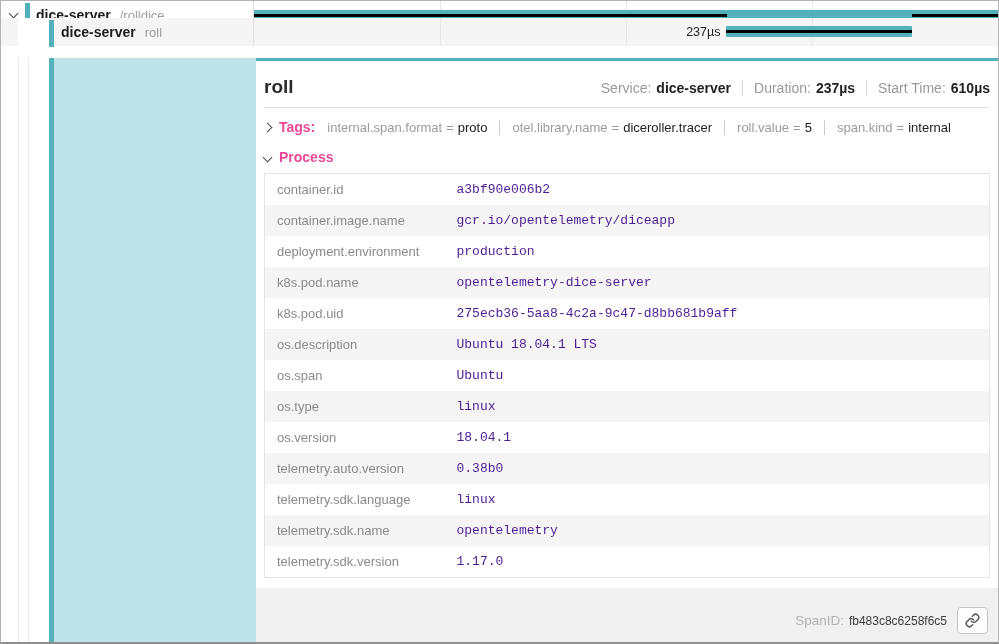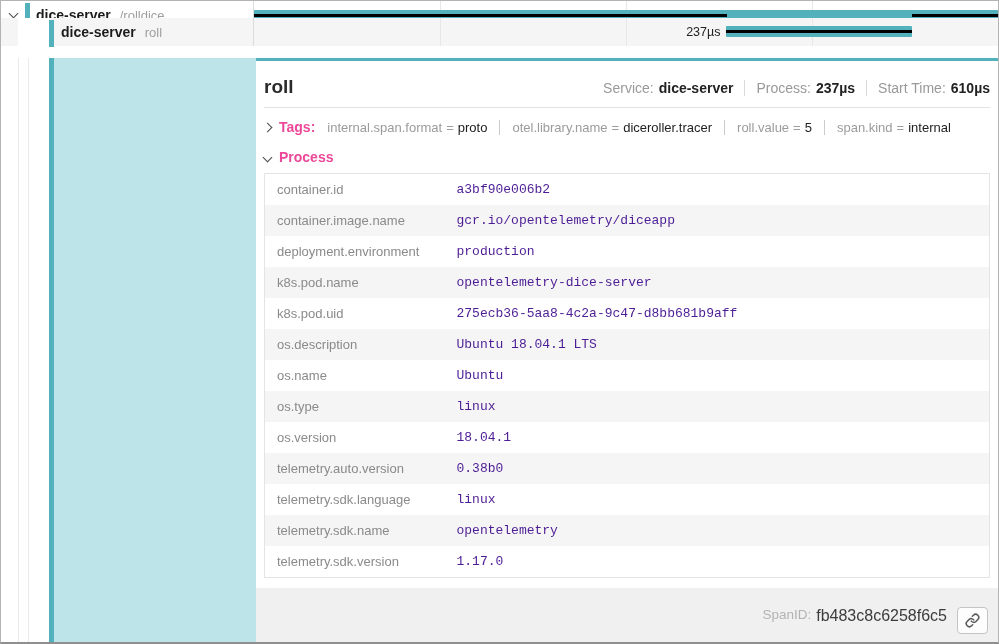--- a/index.html
+++ b/index.html
@@ -79,23 +79,23 @@
   .tag-sep { display: inline-block; width: 1px; height: 15px; background: #ccc; margin: 0 12px; }
 
   .process-line { display: flex; align-items: center; margin-top: 14px; }
 
   table.kv { width: 100%; margin-top: 8px; border: 1px solid #e4e4e4; border-collapse: collapse; }
   table.kv tr:nth-child(even) { background: #f5f5f5; }
   table.kv td { padding: 8px 12px; font-size: 13px; vertical-align: top; }
   td.k { width: 180px; color: #8a8a8a; }
   td.v { font-family: "Liberation Mono", monospace; font-size: 12.5px; color: #4c1d95; }
 
-  .panel-footer { position: absolute; right: 10px; bottom: 8px; display: flex; align-items: flex-start; }
+  .panel-footer { position: absolute; right: 10px; bottom: 8px; display: flex; align-items: center; }
   .spanid-label { color: #b3b3b3; font-size: 13.5px; }
-  .spanid-value { color: #3c3c3c; font-size: 16px; margin-left: 5px; }
+  .spanid-value { color: #3c3c3c; font-size: 12px; margin-left: 5px; }
   .link-btn { margin-left: 10px; width: 31px; height: 27px; background: #fdfdfd;
               border: 1px solid #c4c4c4; border-radius: 4px; display: flex;
               align-items: center; justify-content: center; cursor: pointer; }
 </style>
 </head>
 <body>
 
 <div class="app" style="--accent:#52b1bb; --accent-light:#bde4e9;">
 
   <div class="trace-row row1">
@@ -143,21 +143,21 @@
 
     <div class="panel">
       <div class="card">
 
         <div class="card-header">
           <span class="title">roll</span>
           <span class="hdr-right">
             <span>Service:</span>
               <b>dice-server</b>
             <span class="hdr-sep"></span>
-            <span>Process:</span>
+            <span>Duration:</span>
               <b>237µs</b>
             <span class="hdr-sep"></span>
             <span>Start Time:</span>
               <b>610µs</b>
           </span>
         </div>
 
         <div class="tags-line">
           <span class="sec-toggle">
             <span class="chev chev-right"></span>
@@ -201,21 +201,21 @@
               </tr>
           <tr>
                 <td class="k">k8s.pod.uid</td>
                 <td class="v">275ecb36-5aa8-4c2a-9c47-d8bb681b9aff</td>
               </tr>
           <tr>
                 <td class="k">os.description</td>
                 <td class="v">Ubuntu 18.04.1 LTS</td>
               </tr>
           <tr>
-                <td class="k">os.name</td>
+                <td class="k">os.span</td>
                 <td class="v">Ubuntu</td>
               </tr>
           <tr>
                 <td class="k">os.type</td>
                 <td class="v">linux</td>
               </tr>
           <tr>
                 <td class="k">os.version</td>
                 <td class="v">18.04.1</td>
               </tr>

